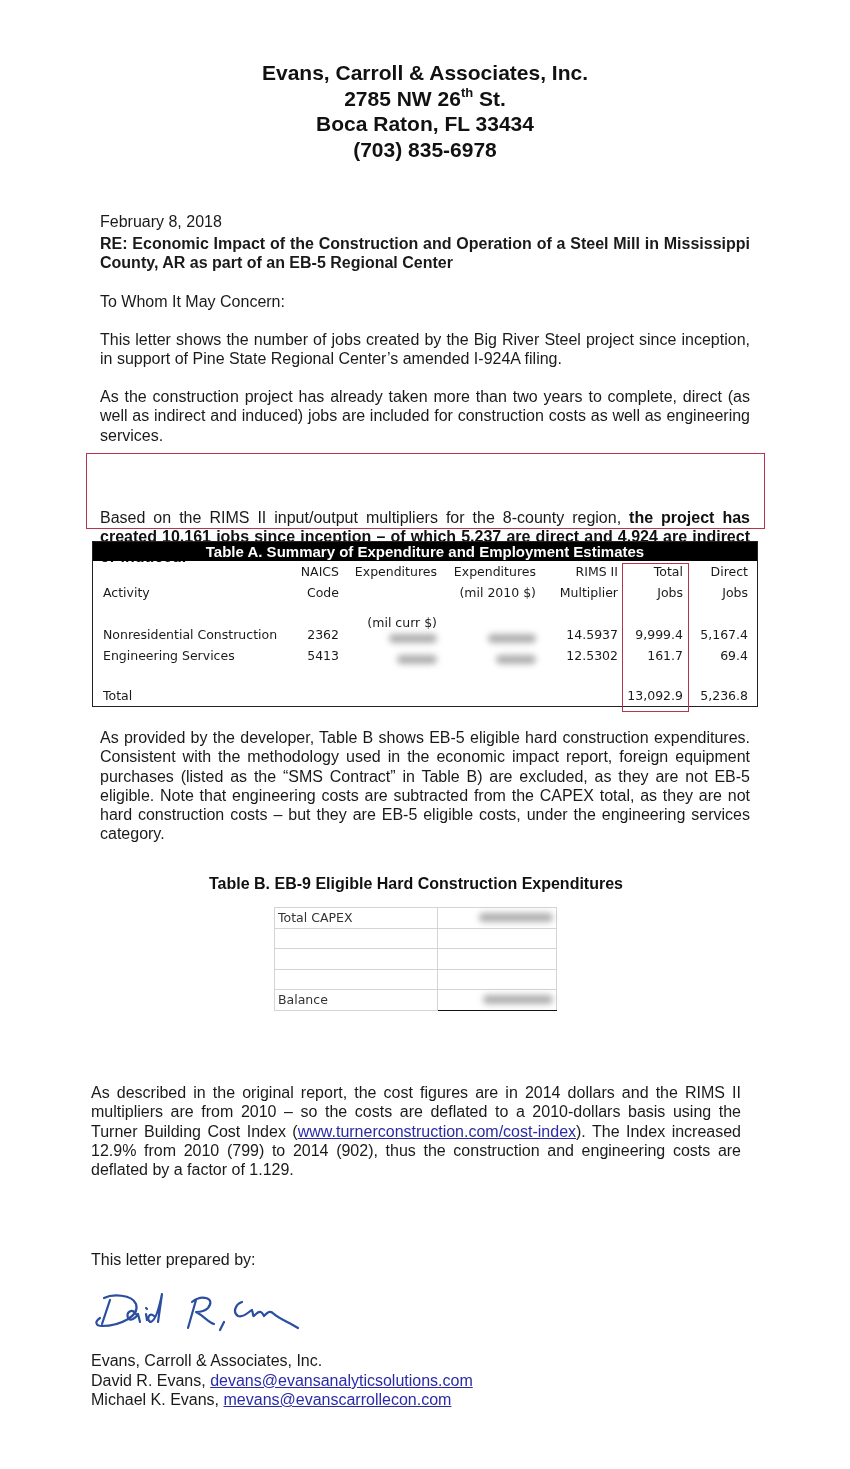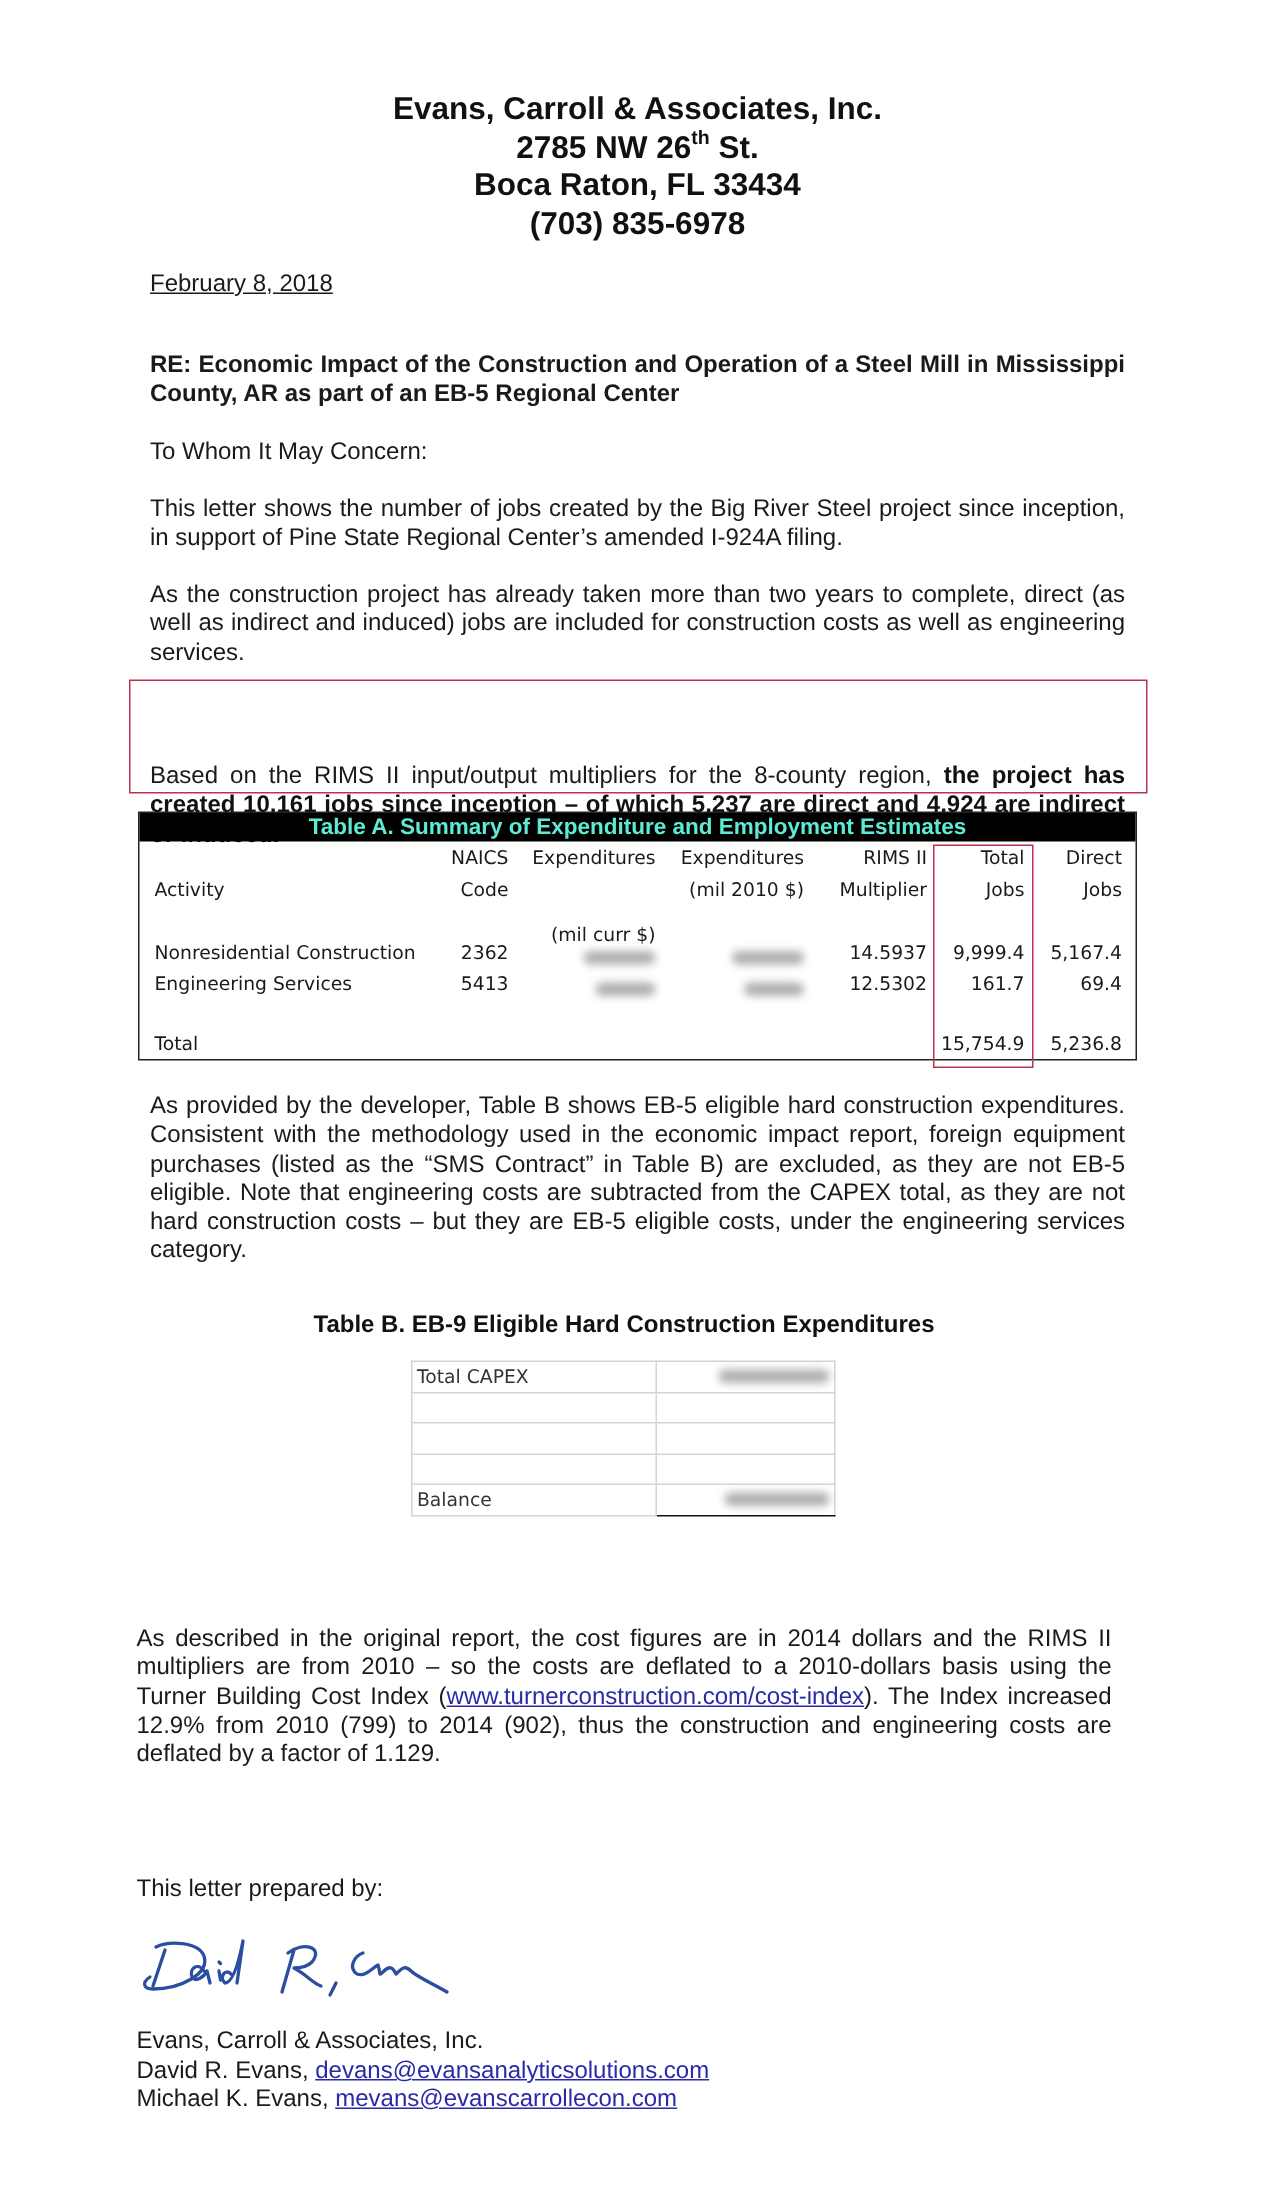--- a/index.html
+++ b/index.html
@@ -10,21 +10,21 @@
   .letterhead sup { font-size: 13px; vertical-align: 9px; line-height: 0; }
 
   .para { left: 100px; width: 650px; font-size: 16px; line-height: 19.3px; text-align: justify; color: #1a1a1a; }
   .para b { color: #111; }
   .para a, .sig a { color: #2a2aa8; text-decoration: underline; }
 
   .highlight-box { left: 86px; top: 453px; width: 679px; height: 76px; border: 1.5px solid #b8334d; box-sizing: border-box; }
 
   
   .tableA { left: 92px; top: 541px; width: 666px; height: 166px; border: 1.5px solid #222; box-sizing: border-box; font-family: "DejaVu Sans", sans-serif; font-size: 12.5px; color: #1a1a1a; }
-  .tableA .title { position: absolute; left: 0; top: 0; width: 100%; height: 19px; background: #000; color: #5eead4; font-family: "Liberation Sans", sans-serif; font-weight: bold; font-size: 15px; line-height: 19px; text-align: center; }
+  .tableA .title { position: absolute; left: 0; top: 0; width: 100%; height: 19px; background: #000; color: #ffffff; font-family: "Liberation Sans", sans-serif; font-weight: bold; font-size: 15px; line-height: 19px; text-align: center; }
   .tableA .cell { position: absolute; white-space: nowrap; }
   .tableA .r { text-align: right; }
   .blur { display: inline-block; height: 9px; border-radius: 5px; background: #9a9a9a; filter: blur(3px); opacity: 0.8; }
   .red-col { left: 622px; top: 563px; width: 67px; height: 149px; border: 1.5px solid #b8334d; box-sizing: border-box; }
 
   
   .tableB-title { left: 0; top: 875px; width: 832px; text-align: center; font-weight: bold; font-size: 16px; }
   .tableB { left: 274px; top: 907px; width: 283px; font-family: "DejaVu Sans", sans-serif; font-size: 12.5px; color: #333; border-collapse: collapse; }
   .tableB td { border: 1px solid #d4d4d4; height: 19.5px; padding: 0 3px; }
   .tableB td.val { width: 112px; text-align: right; }
@@ -35,21 +35,21 @@
 </head>
 <body>
 
 <div class="abs letterhead">
   <div>Evans, Carroll &amp; Associates, Inc.</div>
   <div><span>2785 NW 26</span><sup>th</sup><span> St.</span></div>
   <div>Boca Raton, FL  33434</div>
   <div>(703) 835-6978</div>
 </div>
 
-<div class="abs para" style="top:180px;text-decoration:underline;">February 8, 2018</div>
+<div class="abs para" style="top:212px;">February 8, 2018</div>
 <div class="abs para" style="top:234px; font-weight:bold;">RE: Economic Impact of the Construction and Operation of a Steel Mill in Mississippi County, AR as part of an EB-5 Regional Center</div>
 <div class="abs para" style="top:292px;">To Whom It May Concern:</div>
 <div class="abs para" style="top:330px;">This letter shows the number of jobs created by the Big River Steel project since inception, in support of Pine State Regional Center’s amended I-924A filing.</div>
 <div class="abs para" style="top:387px;">As the construction project has already taken more than two years to complete, direct (as well as indirect and induced) jobs are included for construction costs as well as engineering services.</div>
 
 <div class="abs highlight-box"></div>
 <div class="abs para" style="top:464px;margin-top:44px;"><span>Based on the RIMS II input/output multipliers for the 8-county region, </span><b>the project has created 10,161 jobs since inception – of which 5,237 are direct and 4,924 are indirect or induced.</b></div>
 
 <div class="abs tableA">
   <div class="title">Table A.  Summary of Expenditure and Employment Estimates</div>
@@ -78,21 +78,21 @@
 
   <div class="cell" style="left:10px; top:106px;">Engineering Services</div>
   <div class="cell r" style="right:418px; top:106px;">5413</div>
   <div class="cell r" style="right:320px; top:110px;"><span class="blur" style="width:40px;"></span></div>
   <div class="cell r" style="right:221px; top:110px;"><span class="blur" style="width:40px;"></span></div>
   <div class="cell r" style="right:139px; top:106px;">12.5302</div>
   <div class="cell r" style="right:74px; top:106px;">161.7</div>
   <div class="cell r" style="right:9px; top:106px;">69.4</div>
 
   <div class="cell" style="left:10px; top:146px;">Total</div>
-  <div class="cell r" style="right:74px; top:146px;">15,754.9</div>
+  <div class="cell r" style="right:74px; top:146px;">13,092.9</div>
   <div class="cell r" style="right:9px; top:146px;">5,236.8</div>
 </div>
 <div class="abs red-col"></div>
 
 <div class="abs para" style="top:728px;">As provided by the developer, Table B shows EB-5 eligible hard construction expenditures.  Consistent with the methodology used in the economic impact report, foreign equipment purchases (listed as the “SMS Contract” in Table B) are excluded, as they are not EB-5 eligible.  Note that engineering costs are subtracted from the CAPEX total, as they are not hard construction costs – but they are EB-5 eligible costs, under the engineering services category.</div>
 
 <div class="abs tableB-title">Table B. EB-9 Eligible Hard Construction Expenditures</div>
 <table class="abs tableB">
   <tbody>
     <tr>

